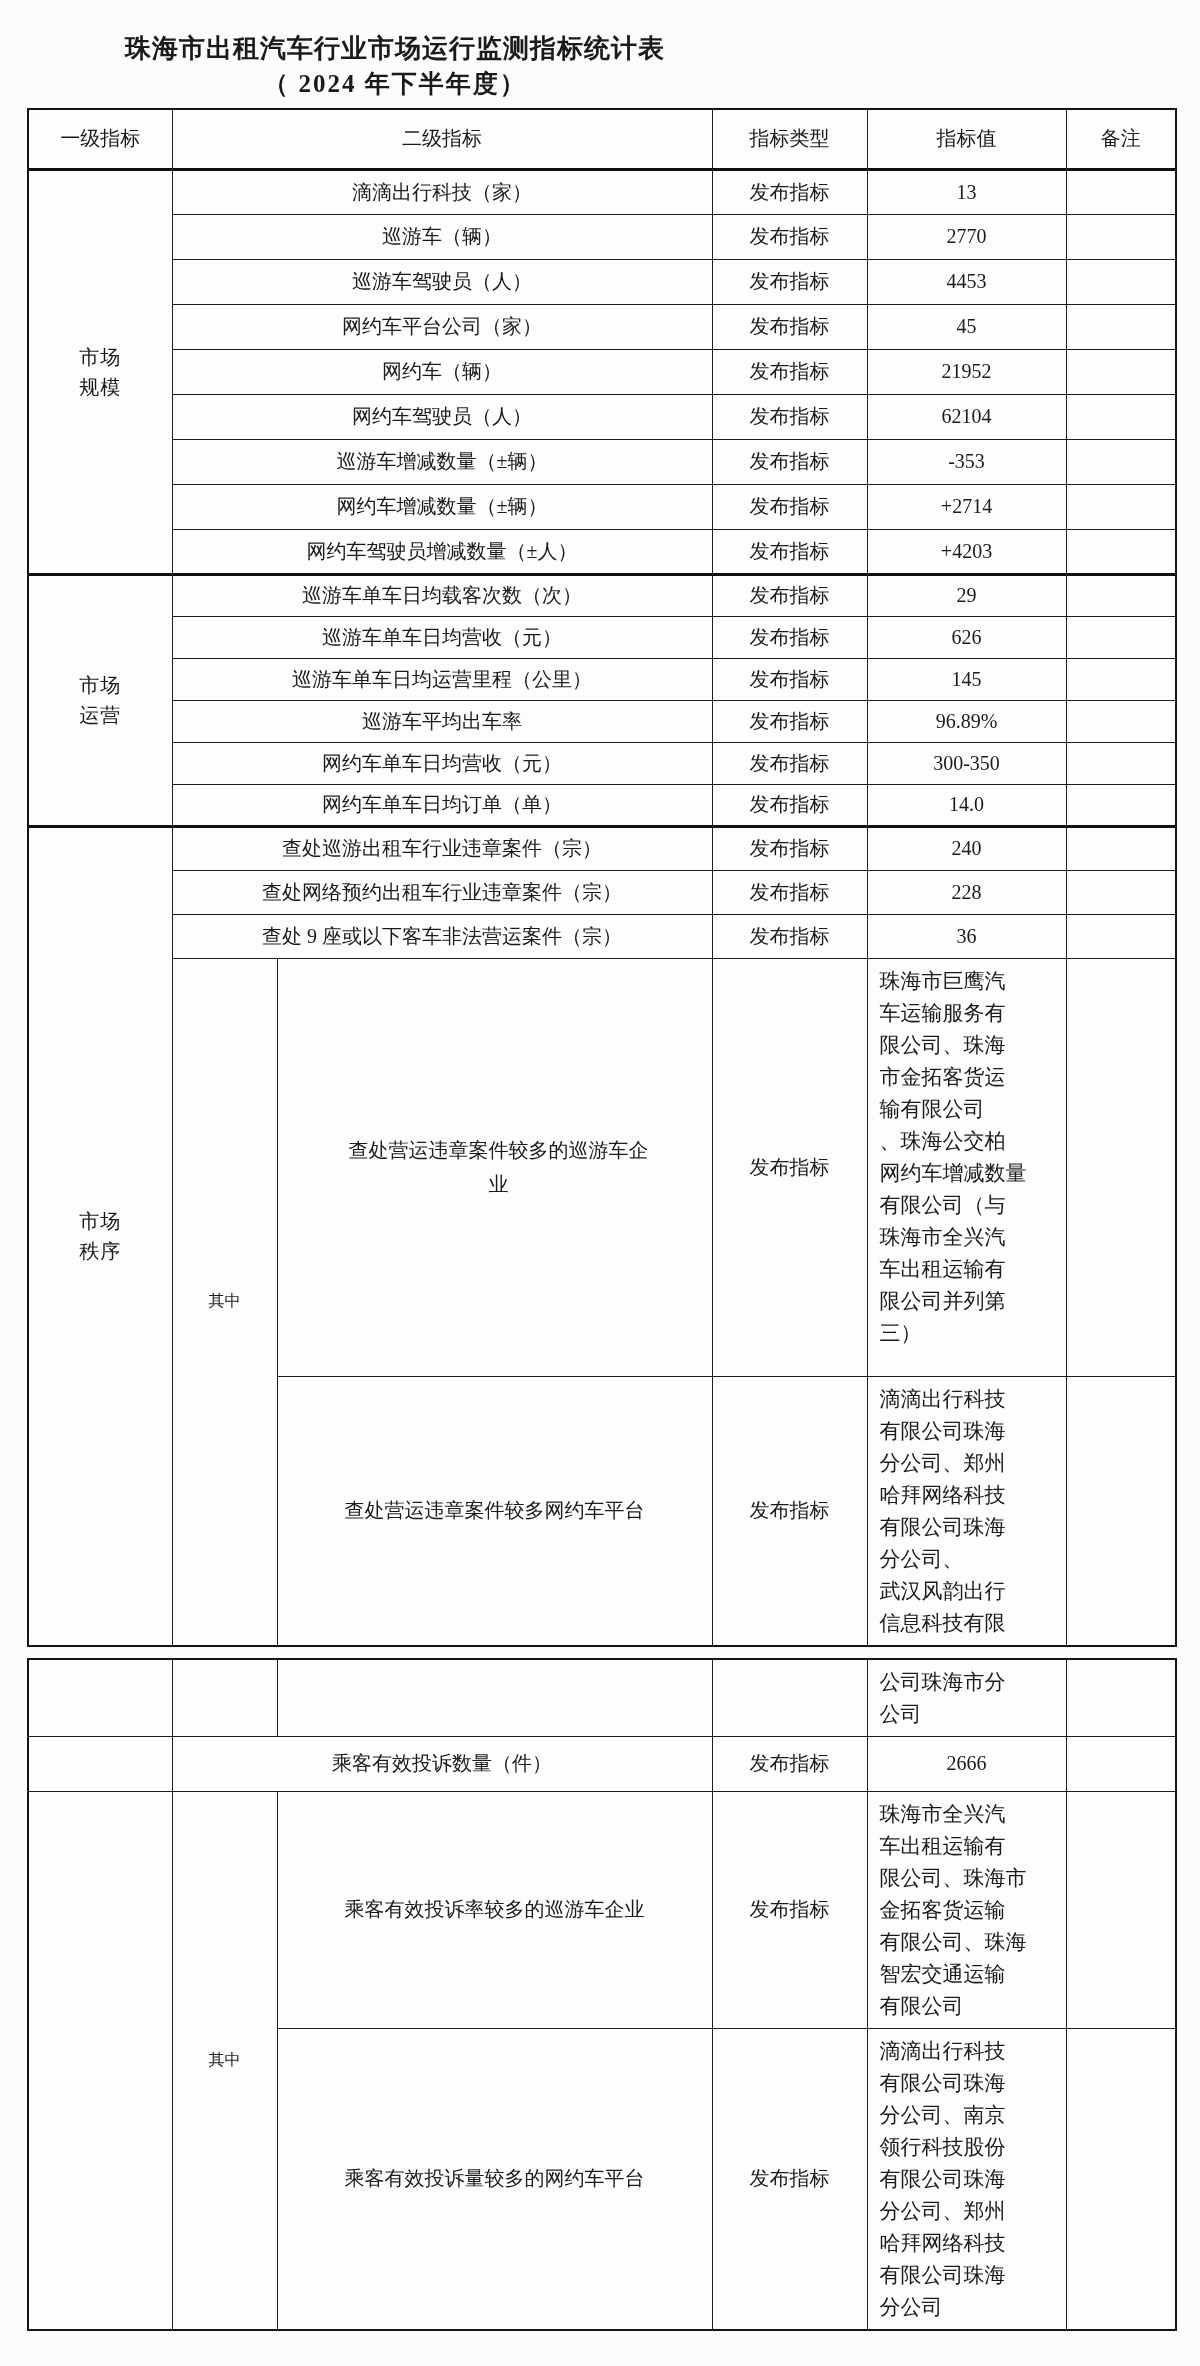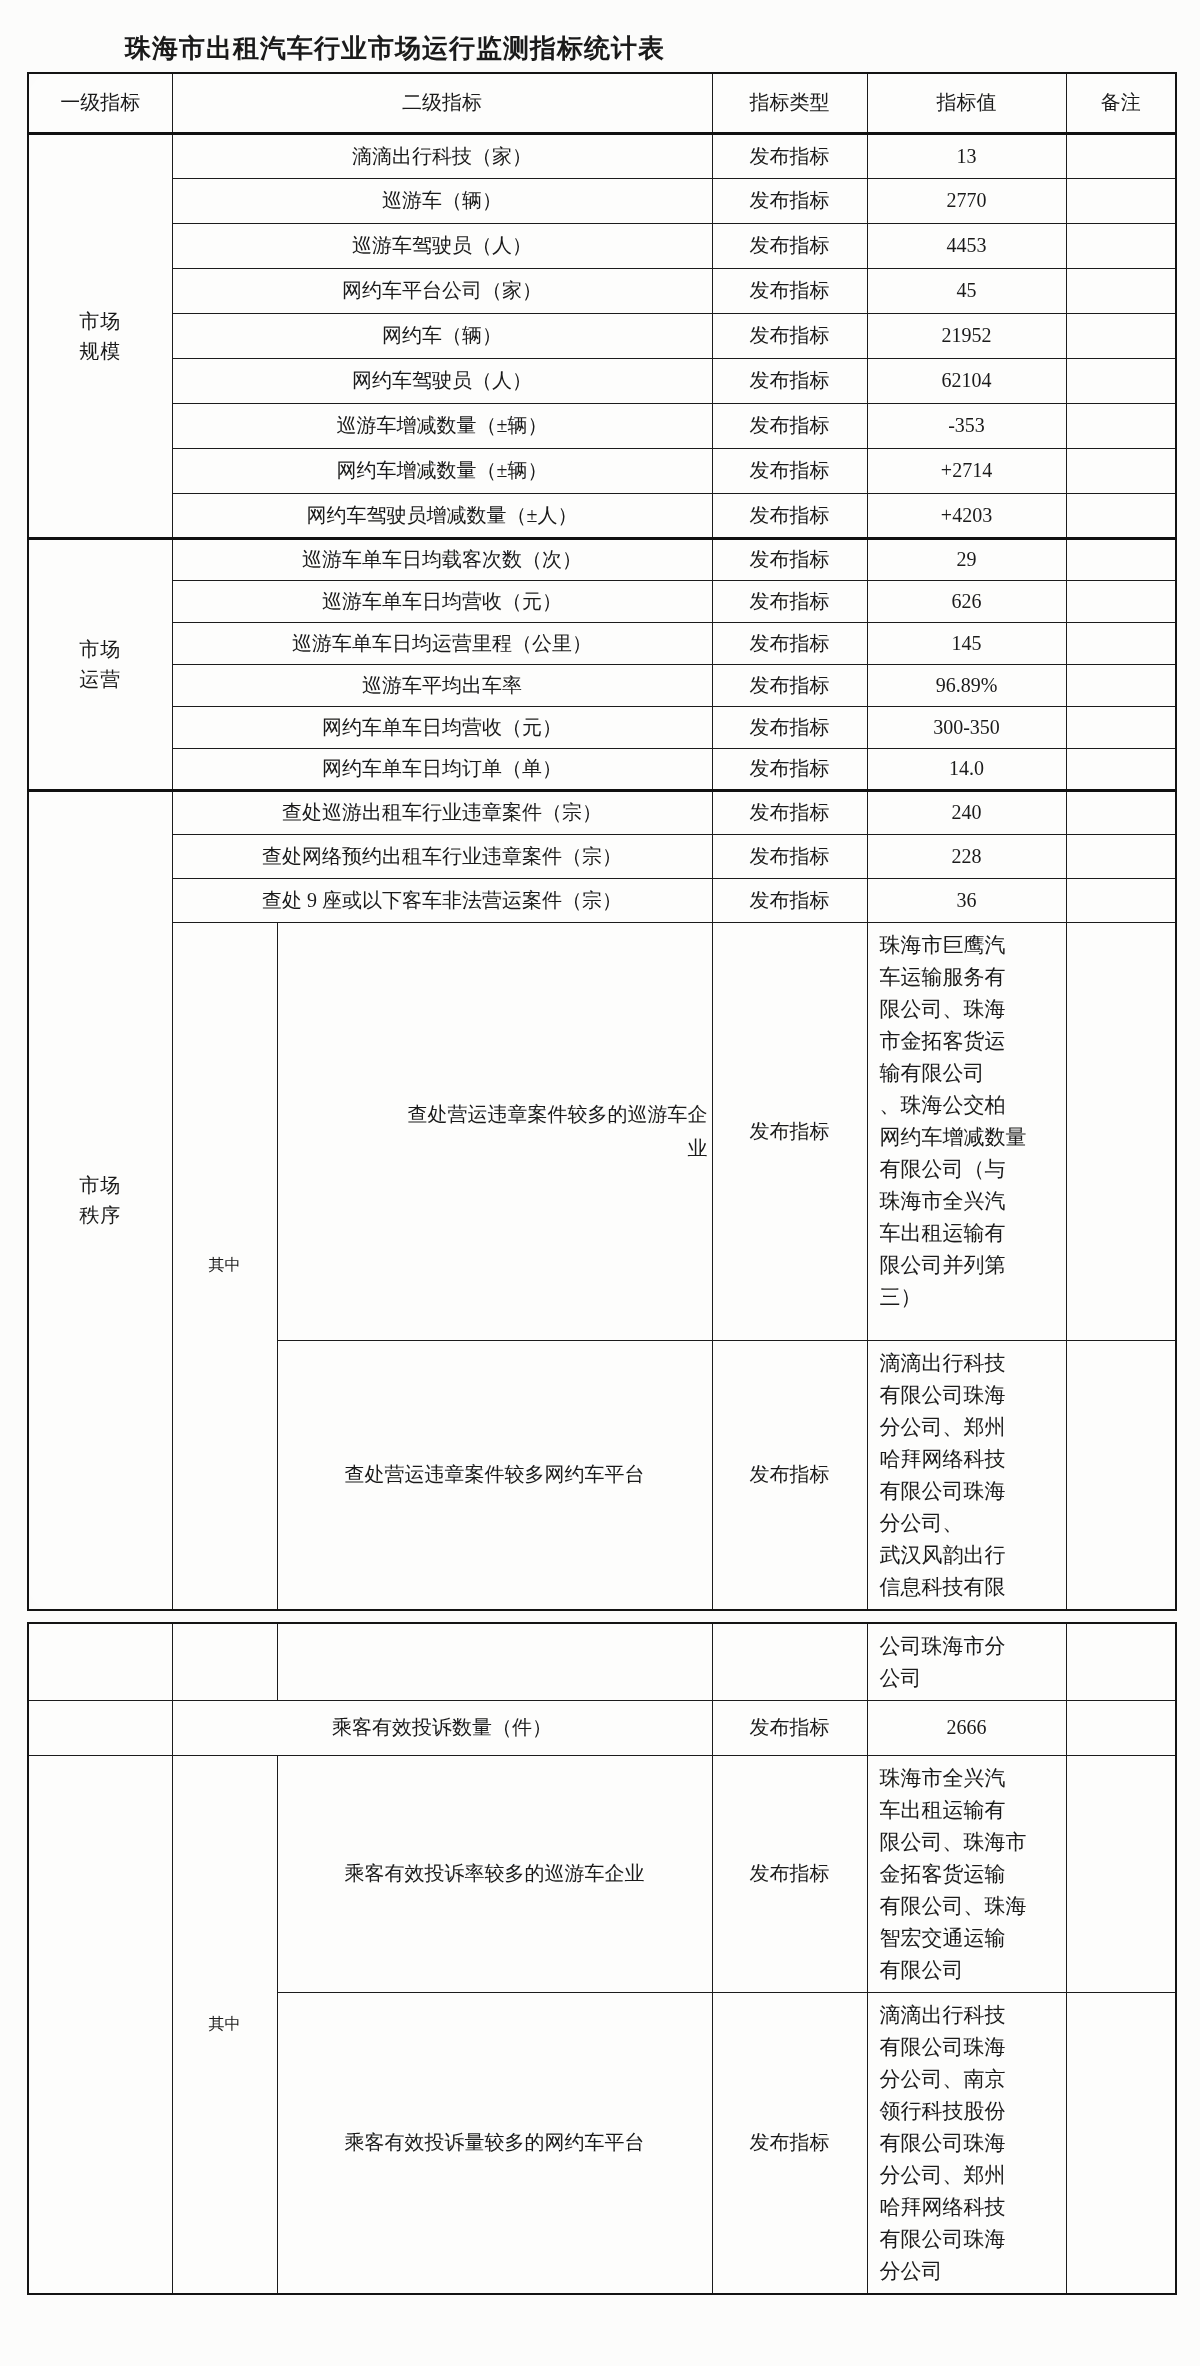--- a/index.html
+++ b/index.html
@@ -42,40 +42,41 @@
   tr.big1{height:418px;}
   tr.big2{height:256px;}
   tr.c70{height:70px;}
   tr.c55{height:55px;}
   tr.c225{height:225px;}
   tr.c296{height:296px;}
   .pre{white-space:pre-line;}
   .grp{font-size:20px;line-height:30px;letter-spacing:1px;}
   .sub{font-size:16px;}
   .name-big{
-    text-align:right;
+    text-align:center;
     vertical-align:middle;
     padding-left:12px;
     line-height:34px;
   }
   .val-long{
     text-align:left;
     vertical-align:top;
     font-size:21px;
     line-height:32px;
     padding:6px 6px 6px 12px;
   }
 </style>
 </head>
 <body>
 
 <div class="page">
 
   <div class="title-wrap">
     <div class="title">珠海市出租汽车行业市场运行监测指标统计表</div>
+    <div class="subtitle">（ 2024 年下半年度）</div>
   </div>
 
   <table class="t1">
     <colgroup>
       <col style="width:144px">
         <col style="width:105px">
         <col style="width:435px">
       <col style="width:155px">
         <col style="width:199px">
         <col style="width:110px">

